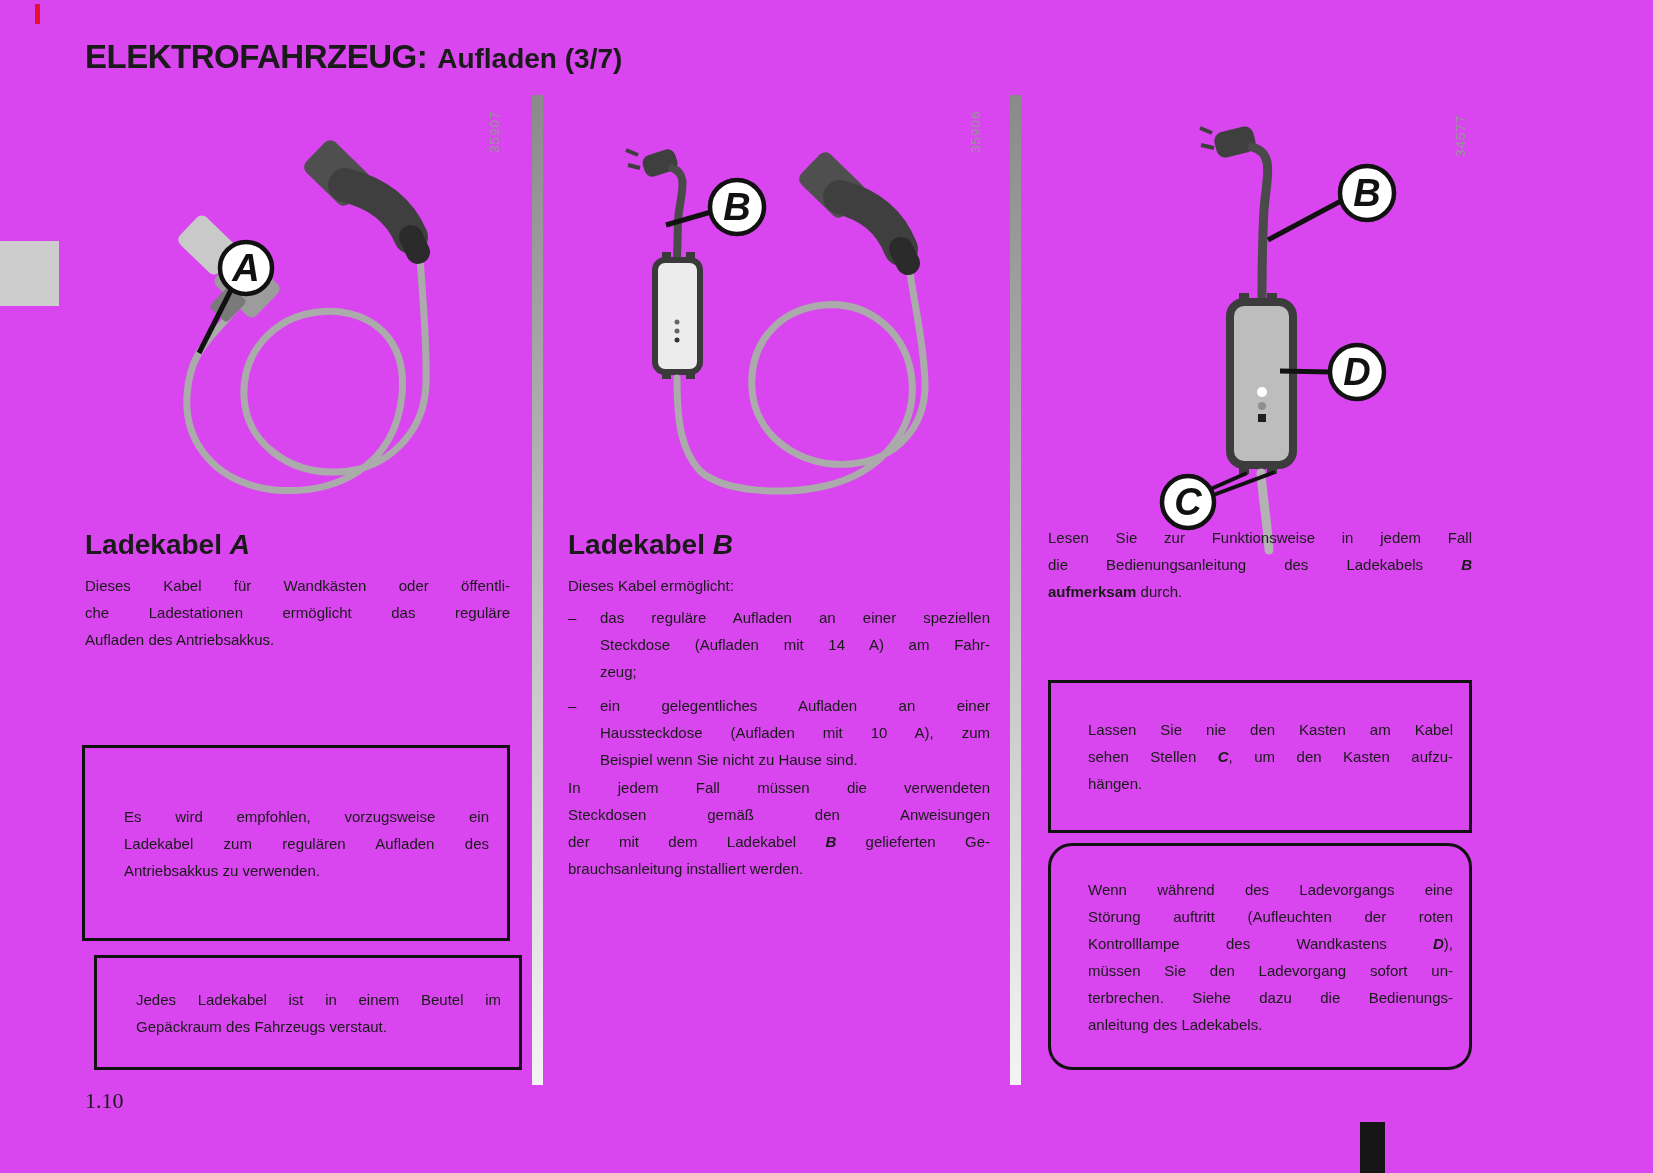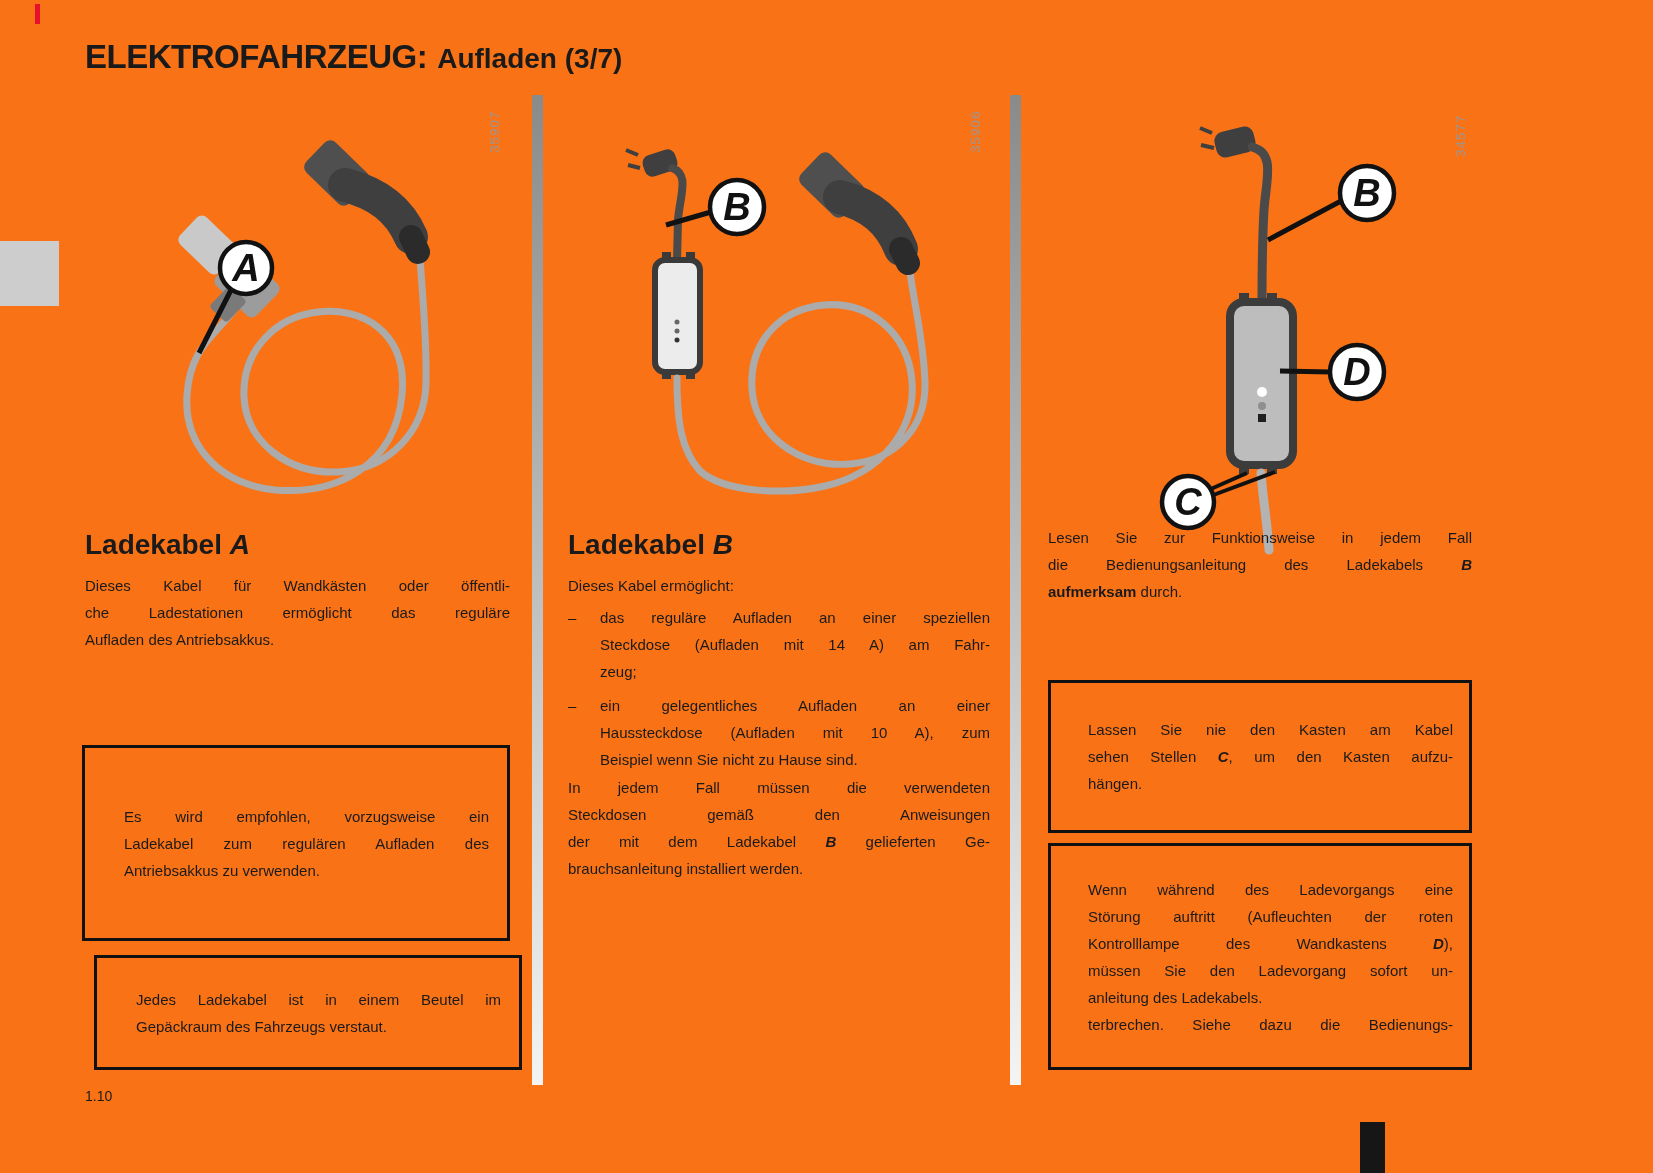--- a/index.html
+++ b/index.html
@@ -1,17 +1,17 @@
 <!DOCTYPE html>
 <html><head>
 <meta charset="utf-8">
 <style>
   html,body{margin:0;padding:0;background:#ffffff;}
   #canvas{
-    position:relative;width:1653px;height:1173px;background:#f97316;overflow:hidden;
+    position:relative;width:1653px;height:1173px;background:#d946ef;overflow:hidden;
     font-family:"Liberation Sans", sans-serif;color:#1a1a1a;
   }
   .abs{position:absolute;}
   
   #red-mark{left:35px;top:4px;width:5px;height:20px;background:#e8112d;}
   #side-tab{left:0;top:241px;width:59px;height:65px;background:#cdcdcd;}
   #corner-mark{left:1360px;top:1122px;width:25px;height:51px;background:#161616;}
   
   #page-title{left:85px;top:38px;white-space:nowrap;font-weight:bold;}
   #page-title .t-main{font-size:33px;letter-spacing:-0.5px;}
@@ -24,21 +24,21 @@
   .rich .ln{text-align:justify;text-align-last:justify;}
   .rich .ln.last{text-align:left;text-align-last:left;}
   b,i{color:inherit;}
   .bullet{display:flex;}
   .bullet .marker{width:32px;flex:0 0 32px;}
   .bullet .btext{flex:1 1 auto;}
   
   .note-box{border:3px solid #111;display:flex;flex-direction:column;justify-content:center;box-sizing:border-box;padding-left:21px;}
   .note-box .inner{padding:0 18px;}
   
-  #page-number{left:85px;top:1088px;font-size:14px;}
+  #page-number{left:85px;top:1088px;font-size:22px;font-family:Liberation Serif, serif;}
   
   svg text.figid{fill:#979797;font-size:13.5px;letter-spacing:1px;font-family:"Liberation Sans",sans-serif;}
   svg text.circ-letter{font-size:38px;font-weight:bold;font-style:italic;font-family:"Liberation Sans",sans-serif;fill:#111;}
 </style>
 </head>
 <body>
 
 <div id="canvas">
 
   <div class="abs" id="red-mark"></div>
@@ -203,27 +203,27 @@
       <div class="ln last"><b>aufmerksam</b> durch.</div>
     </div>
 
   <div class="abs note-box" style="left:1048px;top:680px;width:424px;height:153px;">
     <div class="inner body-text rich" style="padding:0 16px;">
         <div class="ln">Lassen Sie nie den Kasten am Kabel</div>
         <div class="ln">sehen Stellen <b><i>C</i></b>, um den Kasten aufzu-</div>
         <div class="ln last">hängen.</div>
       </div>
   </div>
-  <div class="abs note-box" style="left:1048px;top:843px;width:424px;height:227px;">
+  <div class="abs note-box" style="left:1048px;top:843px;width:424px;height:227px;border-radius:24px;">
     <div class="inner body-text rich" style="padding:0 16px;">
         <div class="ln">Wenn während des Ladevorgangs eine</div>
         <div class="ln">Störung auftritt (Aufleuchten der roten</div>
         <div class="ln">Kontrolllampe des Wandkastens <b><i>D</i></b>),</div>
         <div class="ln">müssen Sie den Ladevorgang sofort un-</div>
+        <div class="ln">terbrechen. Siehe dazu die Bedienungs-</div>
         <div class="ln last">anleitung des Ladekabels.</div>
-        <div class="ln">terbrechen. Siehe dazu die Bedienungs-</div>
       </div>
   </div>
 
   <div class="abs" id="page-number">1.10</div>
   <div class="abs" id="corner-mark"></div>
 
 </div>
 
 </body></html>

